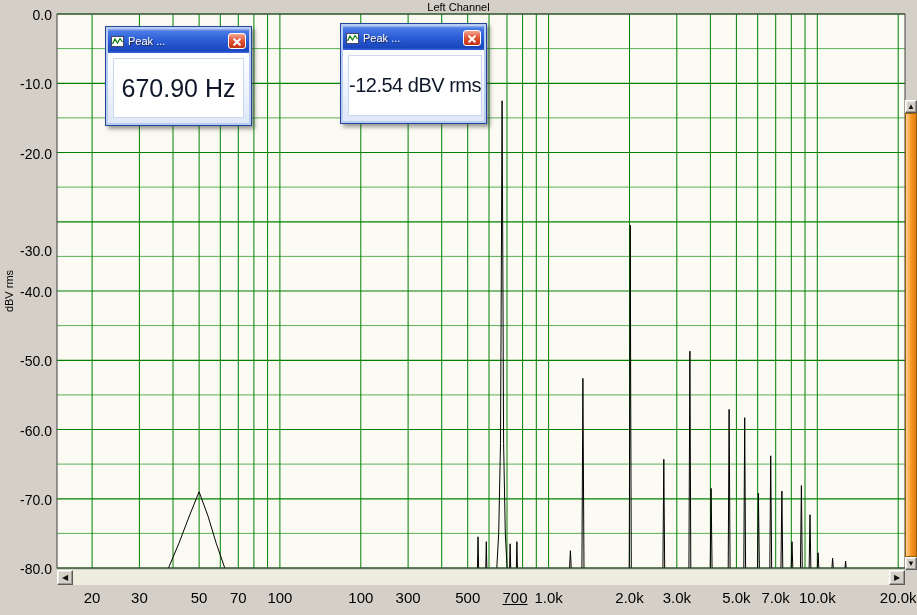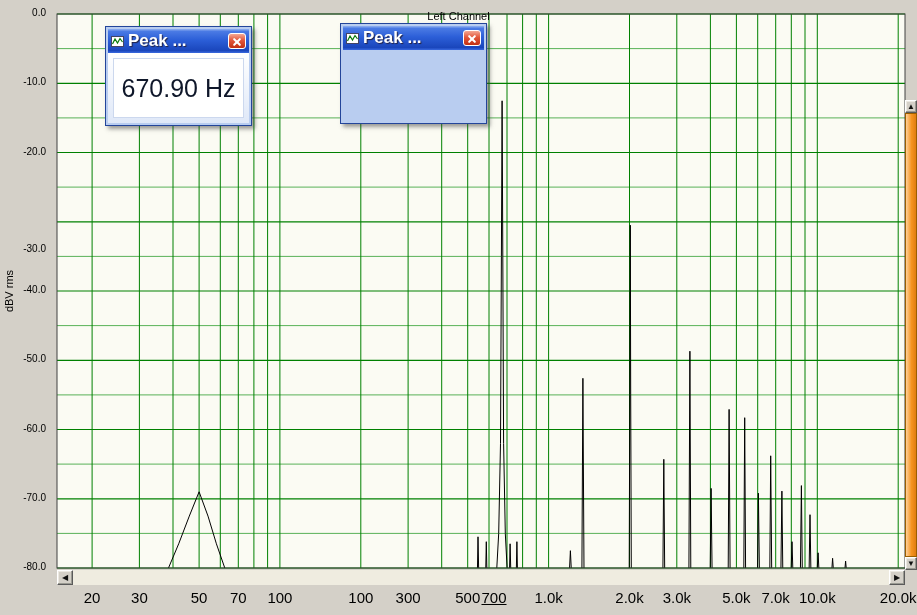--- a/index.html
+++ b/index.html
@@ -1,40 +1,40 @@
 <!DOCTYPE html>
 <html><head>
 <meta charset="utf-8">
 <style>
   html,body{margin:0;padding:0;width:917px;height:615px;overflow:hidden;
     font-family:"Liberation Sans",sans-serif;background:#d4d0c8;}
   #app{position:relative;width:917px;height:615px;background:#d4d0c8;}
   #plot-layer{position:absolute;left:0;top:0;z-index:0;}
-  .chart-title{position:absolute;top:10px;left:0;width:917px;text-align:center;
+  .chart-title{position:absolute;top:1px;left:0;width:917px;text-align:center;
     font-size:11px;color:#000;z-index:2;}
   .ylabel{position:absolute;left:-26px;top:285px;width:70px;text-align:center;
     transform:rotate(-90deg);font-size:11px;color:#000;z-index:2;}
   .xlabel{position:absolute;left:57px;top:601px;width:848px;text-align:center;
     font-size:11px;color:#000;z-index:2;}
-  .ytick{position:absolute;left:4px;width:42px;text-align:right;font-size:10px;
+  .ytick{position:absolute;left:10px;width:42px;text-align:right;font-size:14px;
     color:#000;z-index:2;}
   .xtick{position:absolute;top:589px;width:50px;text-align:center;font-size:15px;
     color:#000;z-index:2;}
 
   
   .panel{position:absolute;z-index:5;display:flex;flex-direction:column;
     background:#b9cdf0;border:1px solid #23459a;padding:2px;
     box-shadow:3px 3px 4px rgba(60,60,60,.5);}
   .p1{left:105px;top:26px;width:141px;height:94px;}
   .p2{left:340px;top:23px;width:141px;height:95px;}
   .p3{left:652px;top:21px;width:139px;height:90px;}
   .titlebar{height:24px;flex:0 0 24px;display:flex;align-items:center;gap:4px;
     padding:0 3px;background:linear-gradient(180deg,#93b2f0 0%,#4a7ae4 10%,#2c5fd8 45%,#1a46bc 90%,#3a6ae0 100%);}
   .tb-icon{display:flex;align-items:center;}
-  .tb-title{flex:1;color:#fff;font-weight:bold;font-size:17px;white-space:nowrap;
+  .tb-title{flex:1;color:#fff;font-weight:normal;font-size:11px;white-space:nowrap;
     overflow:hidden;text-shadow:1px 1px 1px #224;}
   .tb-close{position:relative;width:18px;height:16px;flex:0 0 18px;border-radius:3px;
     border:1px solid #fff;box-sizing:border-box;
     background:linear-gradient(180deg,#f4a893 0%,#e2573b 45%,#c23012 100%);}
   .tb-close .xbar{position:absolute;left:3px;top:6.5px;width:10px;height:2px;
     background:#fff;border-radius:1px;}
   .tb-close .xbar.a{transform:rotate(45deg);}
   .tb-close .xbar.b{transform:rotate(-45deg);}
   .pbody{flex:1;display:flex;background:linear-gradient(180deg,#ffffff,#dfe8f8);
     padding:5px;}
@@ -156,20 +156,23 @@
             <rect x="0.5" y="0.5" width="12" height="10" fill="#ffffff" stroke="#444466"></rect>
             <polyline points="1.5,8 4,3 6.5,7 9,2.5 11.5,6" fill="none" stroke="#0a7a0a" stroke-width="1.2"></polyline>
           </svg>
       </span>
       <span class="tb-title">Peak ...</span>
       <span class="tb-close">
           <span class="xbar a"></span>
           <span class="xbar b"></span>
         </span>
     </div>
+    <div class="pbody">
+      <div class="value">-12.54 dBV rms</div>
+    </div>
   </div>
 
 
   <div class="hscroll">
     <div class="sbtn left">
       <span>◀</span>
     </div>
     <div class="sbtn right">
       <span>▶</span>
     </div>
@@ -195,21 +198,21 @@
     <div class="ytick" style="top: 491.75px;">-70.0</div>
     <div class="ytick" style="top: 561px;">-80.0</div>
     <div class="xtick" style="left: 67.1359px;">20</div>
     <div class="xtick" style="left: 114.45px;">30</div>
     <div class="xtick" style="left: 174.058px;">50</div>
     <div class="xtick" style="left: 213.321px;">70</div>
     <div class="xtick" style="left: 254.941px;">100</div>
     <div class="xtick" style="left: 335.824px;">100</div>
     <div class="xtick" style="left: 383.138px;">300</div>
     <div class="xtick" style="left: 442.746px;">500</div>
-    <div class="xtick" style="left: 469px; text-decoration: underline;">700</div>
+    <div class="xtick" style="left: 490px; text-decoration: underline;">700</div>
     <div class="xtick" style="left: 523.629px;">1.0k</div>
     <div class="xtick" style="left: 604.512px;">2.0k</div>
     <div class="xtick" style="left: 651.826px;">3.0k</div>
     <div class="xtick" style="left: 711.434px;">5.0k</div>
     <div class="xtick" style="left: 750.697px;">7.0k</div>
     <div class="xtick" style="left: 792.317px;">10.0k</div>
     <div class="xtick" style="left: 873.201px;">20.0k</div>
   </div>
 
 </body></html>

